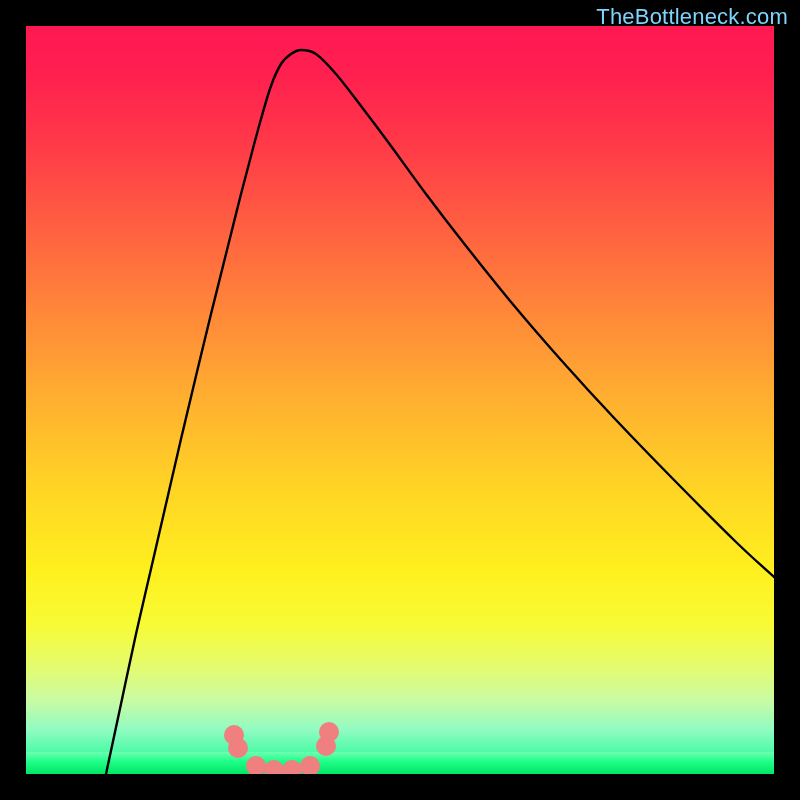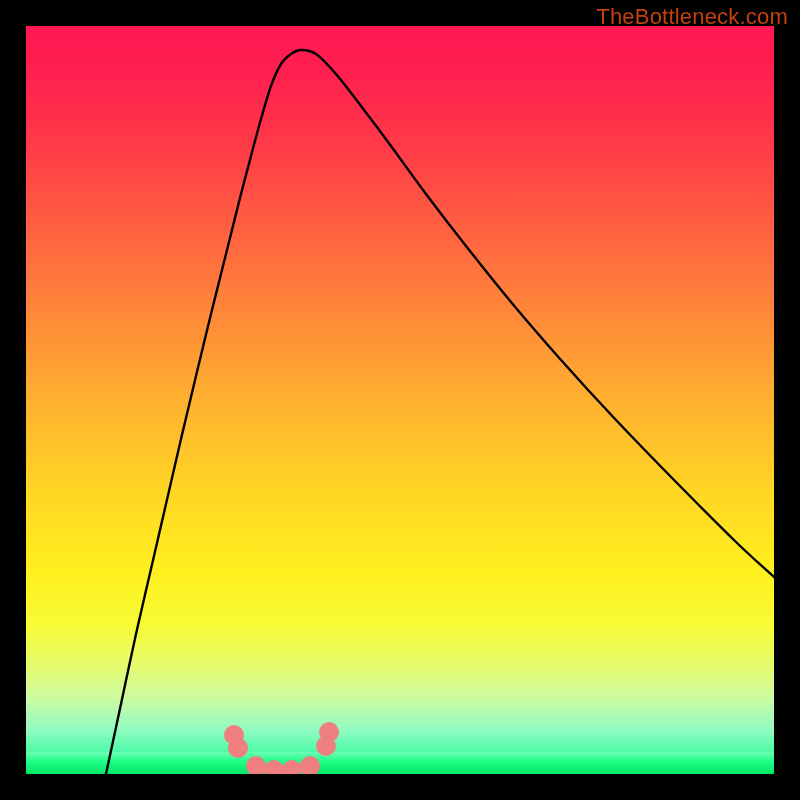--- a/index.html
+++ b/index.html
@@ -15,21 +15,21 @@
     position: absolute;
     left: 0; top: 0;
     width: 800px;
     height: 800px;
     background: #000;
   }
   .watermark {
     position: absolute;
     top: 4px;
     right: 12px;
-    color: #c2410c;
+    color: #7dd3fc;
     font-size: 22px;
     font-weight: 500;
     z-index: 50;
     letter-spacing: 0.2px;
   }
   .plot {
     position: absolute;
     left: 26px;
     top: 26px;
     width: 748px;

